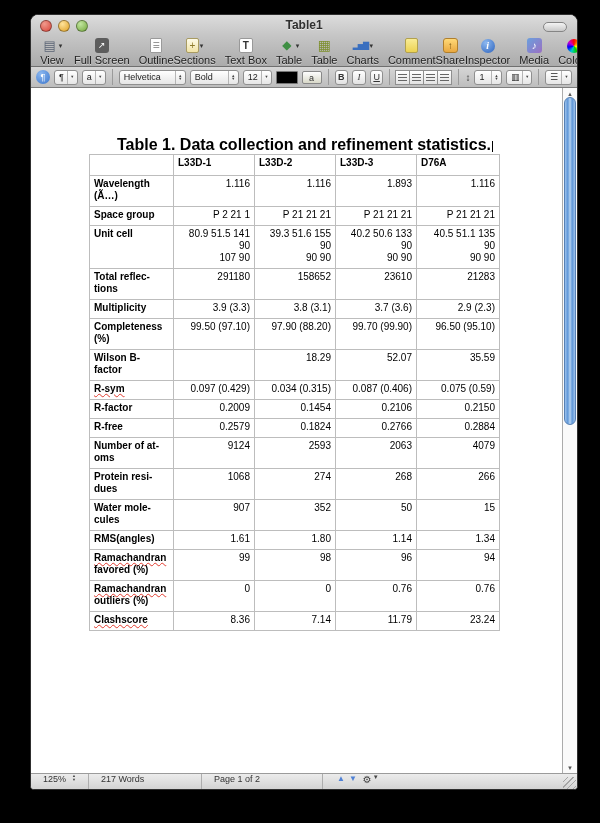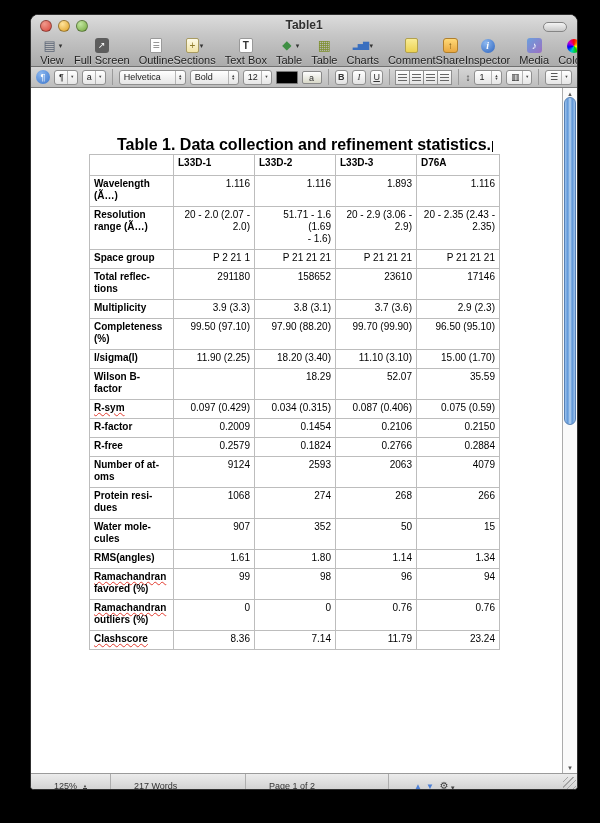--- a/index.html
+++ b/index.html
@@ -84,21 +84,21 @@
   .stats th,.stats td{border:1px solid #bdbdbd;vertical-align:top;padding:2px 4px 4px 4px;
     white-space:pre-line;overflow:hidden;}
   .stats thead th{text-align:left;font-weight:bold;height:14px;}
   .stats th.rowlabel{text-align:left;font-weight:bold;}
   .stats td{text-align:right;font-weight:normal;}
   .mis{text-decoration:underline;text-decoration-style:wavy;text-decoration-color:#e23b2e;
     text-decoration-thickness:1px;text-underline-offset:1px;}
   
   .statusbar{height:18px;background:linear-gradient(#ececec,#cfcfcf);border-top:1px solid #9b9b9b;
     display:flex;align-items:center;font-size:9px;color:#333;position:relative;box-sizing:border-box;}
-  .st-seg{display:flex;align-items:flex-end;height:100%;padding:0 23px;text-decoration:underline;}
+  .st-seg{display:flex;align-items:flex-start;height:100%;padding:0 12px;}
   .st-sep{width:1px;height:100%;background:#aeaeae;}
   .zstep{display:flex;flex-direction:column;justify-content:center;margin-left:6px;font-size:4px;
     line-height:3.6px;color:#444;}
   .nav-tri{font-size:8px;color:#4f81d5;margin:0 2px;}
   .gear{font-size:10px;color:#444;margin-left:4px;}
   .gear-dd{font-size:6px;color:#444;margin-left:1px;}
   .grip{position:absolute;right:1px;bottom:1px;width:13px;height:13px;
     background:repeating-linear-gradient(135deg,transparent 0 3px,#a5a5a5 3px 4px);}
 </style>
 </head>
@@ -300,69 +300,61 @@
         <tbody>
             <tr>
               <th class="rowlabel"><span>Wavelength
 (Ã…)</span></th>
               <td>1.116</td>
               <td>1.116</td>
               <td>1.893</td>
               <td>1.116</td>
             </tr>
             <tr>
-              <th class="rowlabel"><span>Resolution
-range (Ã…)</span></th>
-              <td>20 - 2.0 (2.07 -
-2.0)</td>
-              <td>51.71 - 1.6 (1.69
-- 1.6)</td>
-              <td>20 - 2.9 (3.06 -
-2.9)</td>
-              <td>20 - 2.35 (2.43 -
-2.35)</td>
-            </tr>
-            <tr>
               <th class="rowlabel"><span>Space group</span></th>
               <td>P 2 21 1</td>
               <td>P 21 21 21</td>
               <td>P 21 21 21</td>
               <td>P 21 21 21</td>
             </tr>
             <tr>
+              <th class="rowlabel"><span>Unit cell</span></th>
+              <td>80.9 51.5 141 90
+107 90</td>
+              <td>39.3 51.6 155 90
+90 90</td>
+              <td>40.2 50.6 133 90
+90 90</td>
+              <td>40.5 51.1 135 90
+90 90</td>
+            </tr>
+            <tr>
               <th class="rowlabel"><span>Total reflec-
 tions</span></th>
               <td>291180</td>
               <td>158652</td>
               <td>23610</td>
-              <td>17146</td>
+              <td>21283</td>
             </tr>
             <tr>
               <th class="rowlabel"><span>Multiplicity</span></th>
               <td>3.9 (3.3)</td>
               <td>3.8 (3.1)</td>
               <td>3.7 (3.6)</td>
               <td>2.9 (2.3)</td>
             </tr>
             <tr>
               <th class="rowlabel"><span>Completeness
 (%)</span></th>
               <td>99.50 (97.10)</td>
               <td>97.90 (88.20)</td>
               <td>99.70 (99.90)</td>
               <td>96.50 (95.10)</td>
             </tr>
             <tr>
-              <th class="rowlabel"><span>I/sigma(I)</span></th>
-              <td>11.90 (2.25)</td>
-              <td>18.20 (3.40)</td>
-              <td>11.10 (3.10)</td>
-              <td>15.00 (1.70)</td>
-            </tr>
-            <tr>
               <th class="rowlabel"><span>Wilson B-
 factor</span></th>
               <td></td>
               <td>18.29</td>
               <td>52.07</td>
               <td>35.59</td>
             </tr>
             <tr>
               <th class="rowlabel"><span class="mis">R-sym</span></th>
               <td>0.097 (0.429)</td>

